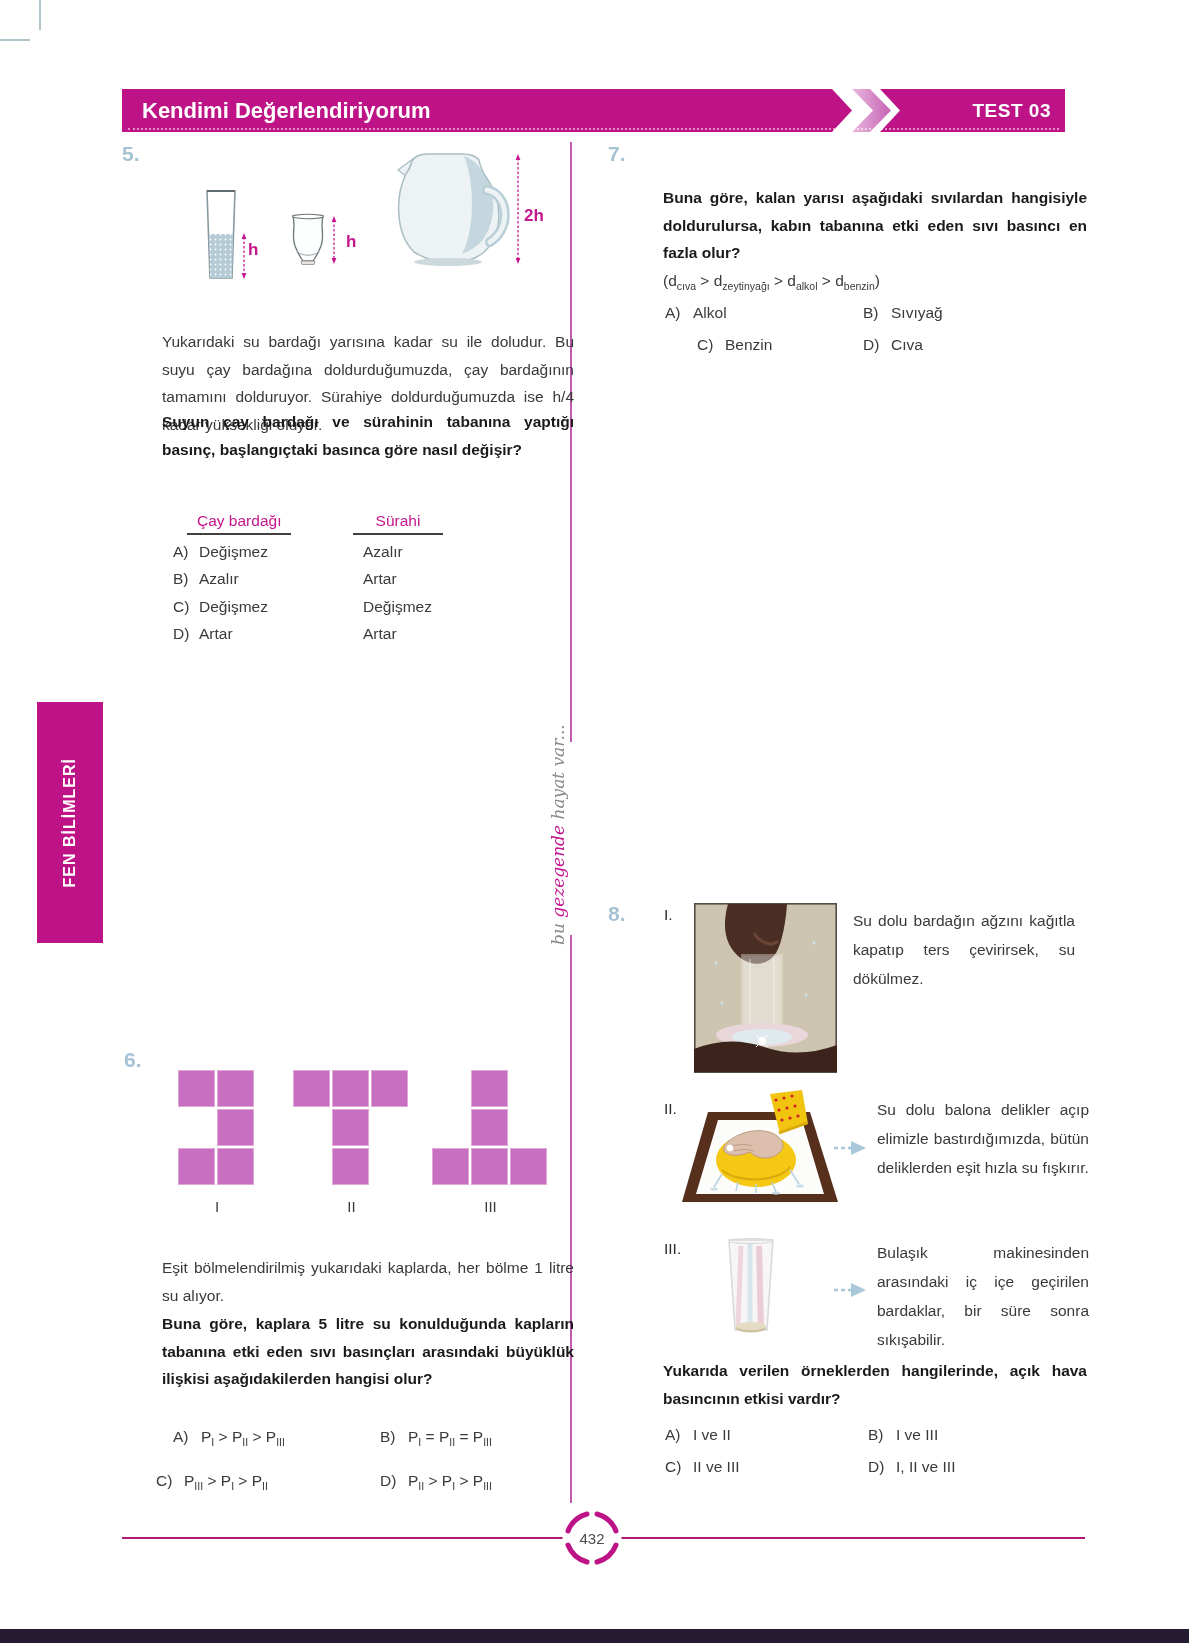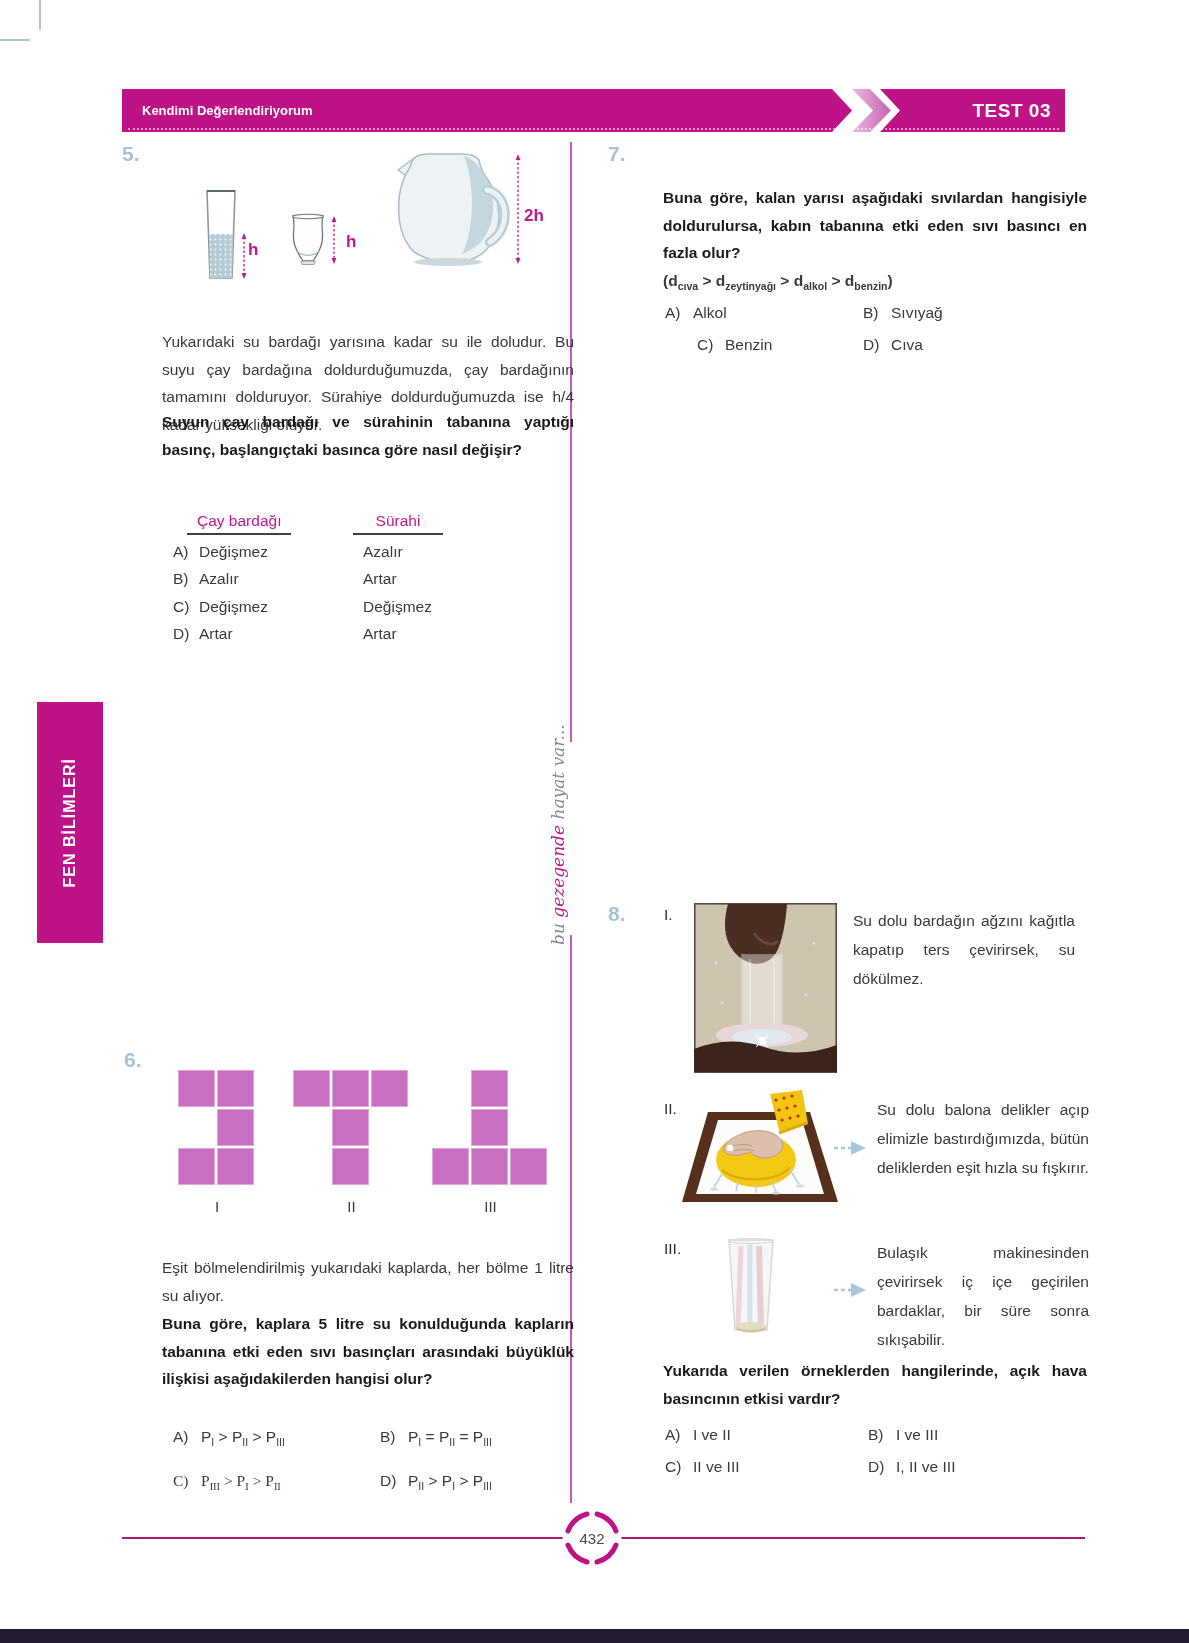--- a/index.html
+++ b/index.html
@@ -4,21 +4,21 @@
 <style>
   html,body{margin:0;padding:0;background:#fff;}
   .page{position:relative;width:1189px;height:1643px;background:#fff;overflow:hidden;
         font-family:"Liberation Sans",sans-serif;color:#2e2b2c;}
   .abs{position:absolute;}
   
   .crop{background:#b3c2cb;}
   
   .header-bar{left:122px;top:89px;width:943px;height:43px;background:#be1386;}
   .header-bar:after{content:"";position:absolute;left:6px;right:6px;bottom:2px;border-bottom:2px dotted rgba(255,255,255,.55);}
-  .header-title{position:absolute;left:20px;top:0;line-height:43px;color:#fff;font-size:13px;font-weight:bold;}
+  .header-title{position:absolute;left:20px;top:0;line-height:43px;color:#fff;font-size:22px;font-weight:bold;}
   .test-label{position:absolute;right:14px;top:0;line-height:43px;color:#fff;font-size:19px;font-weight:bold;letter-spacing:.5px;}
   .chev{position:absolute;left:700px;top:0;}
   
   .side-tab{left:37px;top:702px;width:66px;height:241px;background:#be1386;display:flex;align-items:center;justify-content:center;}
   .side-tab span{writing-mode:vertical-rl;transform:rotate(180deg);color:#fff;font-weight:bold;font-size:16px;letter-spacing:1px;white-space:nowrap;}
   
   .vline{width:2px;background:#c15ab5;}
   .footer-line{left:122px;top:1537px;width:963px;height:2px;background:#ad1a75;}
   .footer-bar{left:0;top:1629px;width:1189px;height:14px;background:#241b31;}
   .diamond{left:560px;top:1509px;width:64px;height:58px;}
@@ -189,30 +189,30 @@
 
   <div class="abs para" style="left:162px;top:1244px;width:412px;margin-top:10px;">Eşit bölmelendirilmiş yukarıdaki kaplarda, her bölme 1 litre su alıyor.</div>
   <div class="abs qbold" style="left:162px;top:1310px;width:412px;">Buna göre, kaplara 5 litre su konulduğunda kapların tabanına etki eden sıvı basınçları arasındaki büyüklük ilişkisi aşağıdakilerden hangisi olur?</div>
 
   <div class="abs opt" style="left:173px;top:1428px;">
     <span class="okey">A)</span><span><span>P</span><sub>I</sub><span> &gt; P</span><sub>II</sub><span> &gt; P</span><sub>III</sub></span>
   </div>
   <div class="abs opt" style="left:380px;top:1428px;">
     <span class="okey">B)</span><span><span>P</span><sub>I</sub><span> = P</span><sub>II</sub><span> = P</span><sub>III</sub></span>
   </div>
-  <div class="abs opt" style="left:173px;top:1472px;font-family:Liberation Serif, serif;">
+  <div class="abs opt" style="left:156px;top:1472px;">
     <span class="okey">C)</span><span><span>P</span><sub>III</sub><span> &gt; P</span><sub>I</sub><span> &gt; P</span><sub>II</sub></span>
   </div>
   <div class="abs opt" style="left:380px;top:1472px;">
     <span class="okey">D)</span><span><span>P</span><sub>II</sub><span> &gt; P</span><sub>I</sub><span> &gt; P</span><sub>III</sub></span>
   </div>
 
   <div class="abs qnum" style="left:608px;top:142px;">7.</div>
   <div class="abs qbold" style="left:663px;top:184px;width:424px;">Buna göre, kalan yarısı aşağıdaki sıvılardan hangisiyle doldurulursa, kabın tabanına etki eden sıvı basıncı en fazla olur?</div>
-  <div class="abs opt" style="left:663px;top:272px;font-size:15.5px;font-weight:bold;"><span>(d</span><sub>cıva</sub><span> &gt; d</span><sub>zeytinyağı</sub><span> &gt; d</span><sub>alkol</sub><span> &gt; d</span><sub>benzin</sub><span>)</span></div>
+  <div class="abs opt" style="left:663px;top:272px;font-size:15.5px;"><span>(d</span><sub>cıva</sub><span> &gt; d</span><sub>zeytinyağı</sub><span> &gt; d</span><sub>alkol</sub><span> &gt; d</span><sub>benzin</sub><span>)</span></div>
 
   <div class="abs opt" style="left:665px;top:304px;">
     <span class="okey">A)</span><span>Alkol</span>
   </div>
   <div class="abs opt" style="left:863px;top:304px;">
     <span class="okey">B)</span><span>Sıvıyağ</span>
   </div>
   <div class="abs opt" style="left:697px;top:336px;">
     <span class="okey">C)</span><span>Benzin</span>
   </div>
@@ -290,21 +290,21 @@
     <path d="M33,10 C34,40 34,70 35,88" stroke="#e9ccd4" stroke-width="6" fill="none"></path>
     <path d="M24,8 L24,90" stroke="#d7e4ea" stroke-width="5" fill="none"></path>
     <ellipse cx="25" cy="5" rx="22" ry="2.5" fill="none" stroke="#d5d9da"></ellipse>
     <ellipse cx="25" cy="92" rx="15" ry="4.5" fill="#cfc3a2"></ellipse>
     <ellipse cx="25" cy="90" rx="15" ry="4" fill="#e4dcc4"></ellipse>
   </svg>
   <svg class="abs" style="left:833px;top:1282px;" width="34" height="16" viewBox="0 0 34 16">
     <line x1="1" y1="8" x2="20" y2="8" stroke="#a9c9db" stroke-width="2.5" stroke-dasharray="4,3"></line>
     <polygon points="18,1 33,8 18,15" fill="#a9c9db"></polygon>
   </svg>
-  <div class="abs para" style="left:877px;top:1238px;width:212px;line-height:29px;">Bulaşık makinesinden çevirirsek iç içe geçirilen bardaklar, bir süre sonra sıkışabilir.</div>
+  <div class="abs para" style="left:877px;top:1238px;width:212px;line-height:29px;">Bulaşık makinesinden arasındaki iç içe geçirilen bardaklar, bir süre sonra sıkışabilir.</div>
 
   <div class="abs qbold" style="left:663px;top:1357px;width:424px;">Yukarıda verilen örneklerden hangilerinde, açık hava basıncının etkisi vardır?</div>
 
   <div class="abs opt" style="left:665px;top:1426px;">
     <span class="okey">A)</span><span>I ve II</span>
   </div>
   <div class="abs opt" style="left:868px;top:1426px;">
     <span class="okey">B)</span><span>I ve III</span>
   </div>
   <div class="abs opt" style="left:665px;top:1458px;">

